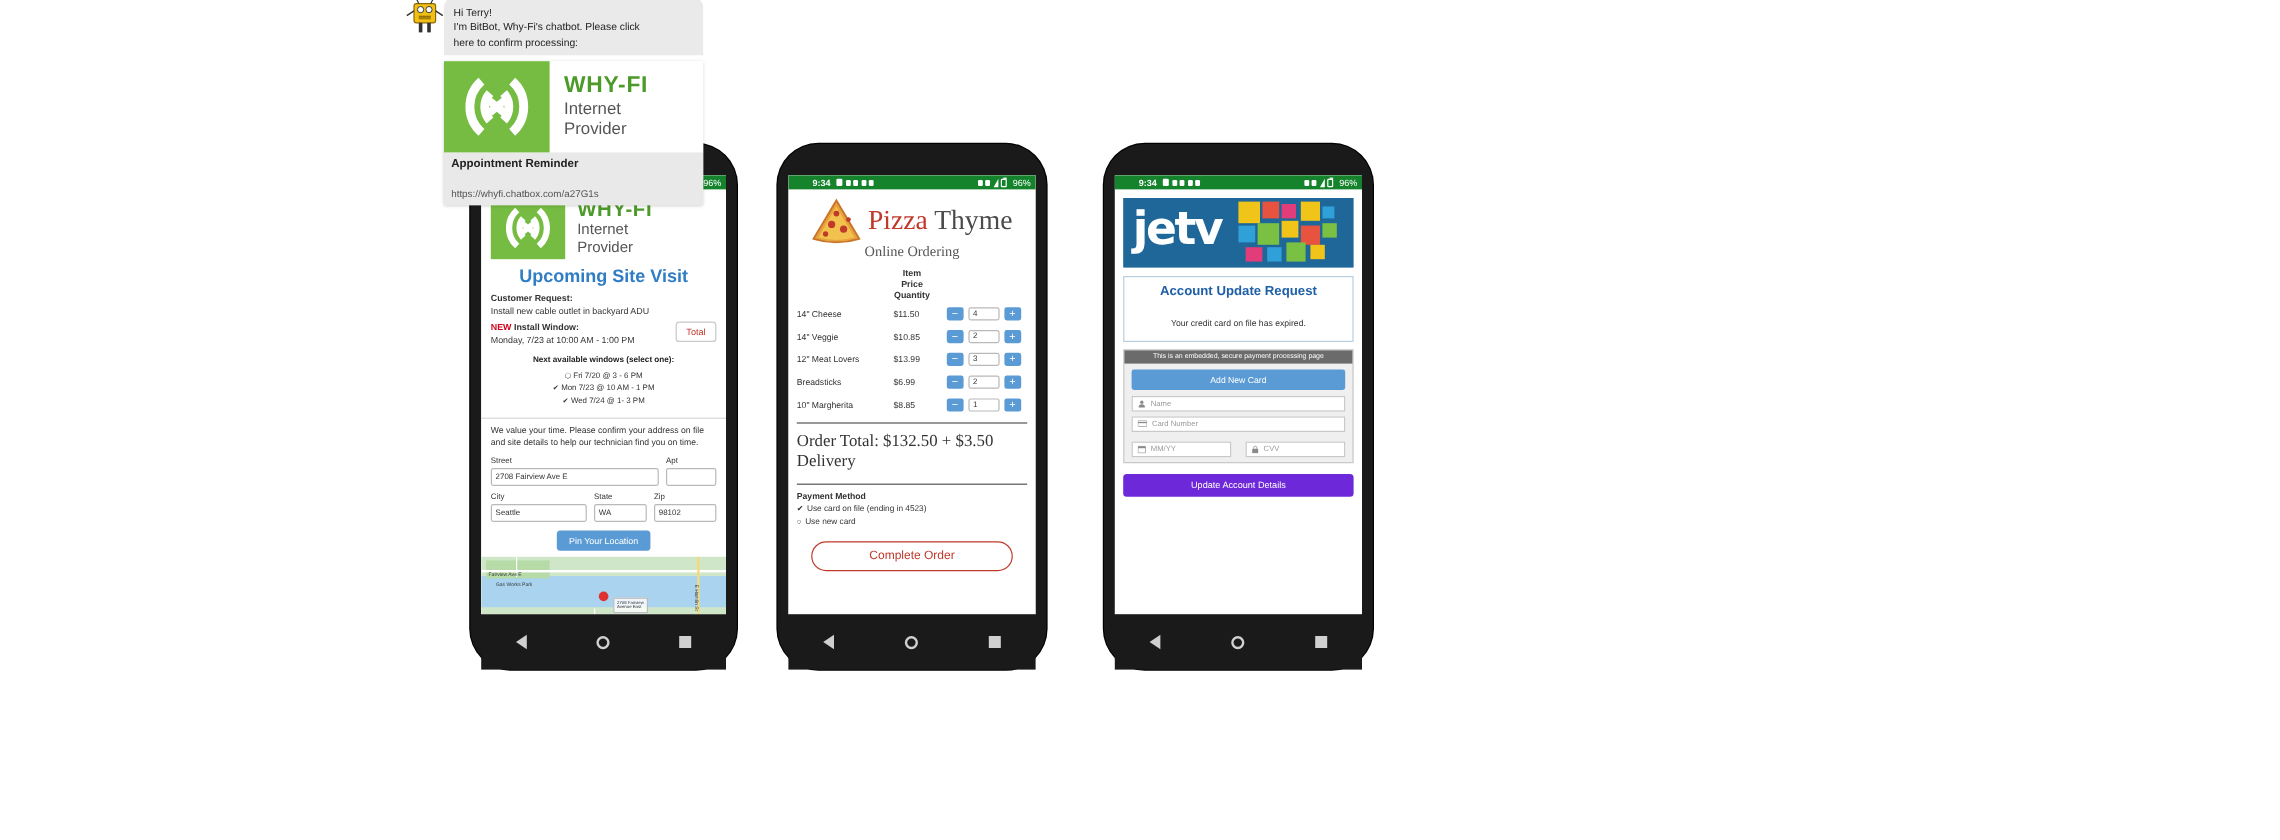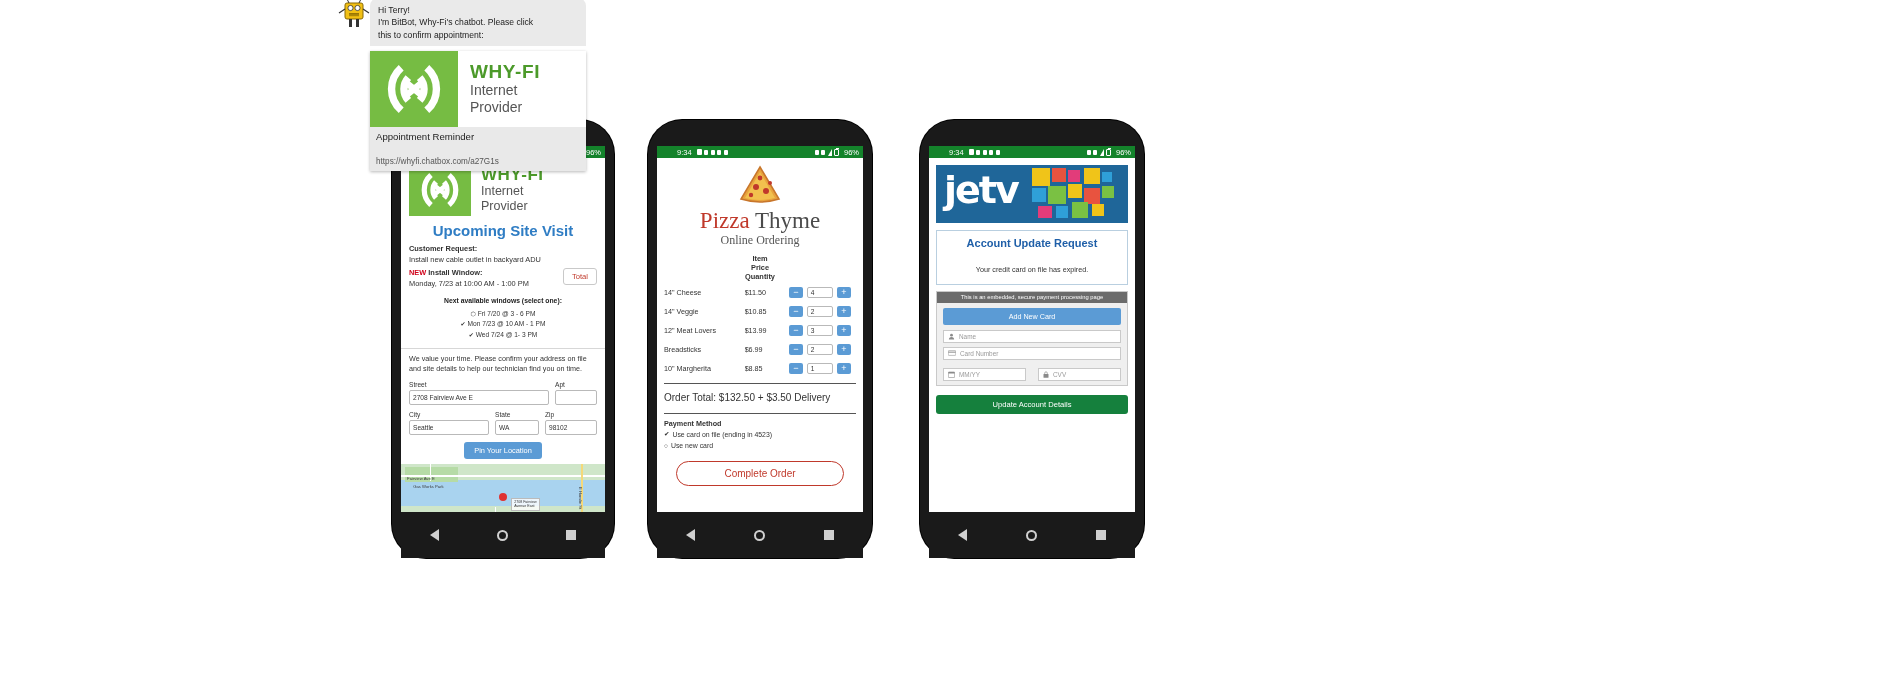--- a/index.html
+++ b/index.html
@@ -28,21 +28,21 @@
   .statusbar {
     height: 12px;
     background: #14832b;
     color: #fff;
     font-size: 7.5px;
     display: flex; align-items: center;
     padding: 0 4px;
     letter-spacing: 0;
     font-family: "Liberation Sans", sans-serif;
   }
-  .sb-time { font-weight: 400; padding-left: 16px; }
+  .sb-time { font-weight: 700; padding-left: 16px; }
   .sb-icons-left { display:flex; gap:2.5px; margin-left:5px; align-items:center; }
   .sb-spacer { flex: 1; }
   .sb-icons-right { display:flex; gap:2.5px; align-items:center; }
   .sb-sq { width:5px; height:6px; background:#fff; display:inline-block; border-radius:1px; }
   .sb-sq.sm { width:4px; height:5px; }
   .sb-bat { width:5px; height:7px; border:1px solid #fff; border-radius:1px; position:relative; }
   .sb-bat::before{content:"";position:absolute;top:-2px;left:1px;width:3px;height:1px;background:#fff;}
   .sb-tri { width:0;height:0;border-left:4px solid transparent;border-right:0 solid transparent;border-bottom:7px solid #fff;}
   .sb-pct { margin-left:2px; }
 
@@ -107,38 +107,38 @@
   .map .water { position:absolute; left:0; top:26%; width:100%; height:44%; background:#a9d3ef; }
   .map .road { position:absolute; background:#ffffff; }
   .map .road.y { background:#f5d97a; }
   .map .park { position:absolute; background:#b6dba6; }
   .map .pin-dot{position:absolute; left:50%; top:48%; width:8px;height:8px;border-radius:50%;background:#e03131;transform:translateX(-50%);}
   .map .maplabel{position:absolute; font-size:4.2px;color:#3a3a3a;}
   .map .addr-box{position:absolute;left:54%;top:56%;background:#ffffffcc;border:1px solid #bbb;font-size:3.6px;color:#333;padding:1px 2px;line-height:1.25;}
 
   
   .pz-head { text-align:center; padding: 7px 0 2px; }
-  .pz-brandrow{display:flex;align-items:center;justify-content:center;gap:5px;flex-direction:column;}
+  .pz-brandrow{display:flex;align-items:center;justify-content:center;gap:5px;}
   .pz-name { font-size:23px; color:#4b4b4b; font-family:"Liberation Serif", serif; }
   .pz-name .pz-red { color:#c0392b; }
   .pz-sub { font-size:12px; color:#555; margin-top:-1px; font-family:"Liberation Serif", serif;}
   .pz-h2 { text-align:center; font-size:13px; color:#333; padding:9px 0 7px; }
   .pz-table { width:100%; padding: 0 7px; font-size:7.2px; color:#333; }
   .pz-tr { display:flex; align-items:center; padding:4px 0; }
   .pz-th { font-weight:700; font-size:7.4px; padding-bottom:2px;flex-direction:column;}
   .pz-c1 { flex:0 0 42%; }
   .pz-c2 { flex:0 0 23%; }
   .pz-c3 { flex:1; display:flex; align-items:center; gap:4px; }
   .pz-c3.head { justify-content:center; }
   .qbtn { width:14px;height:11px;background:#5b9bd5;color:#fff;border:0;border-radius:2px;
           font-size:9px;line-height:1;display:flex;align-items:center;justify-content:center;cursor:pointer;}
   .qin { width:26px;height:11px;border:1px solid #b9b9b9;border-radius:2px;background:#fff;
          font-size:6.6px;display:flex;align-items:center;padding-left:3px;color:#333;}
   .rule { border-top:1.5px solid #555; margin:5px 7px; }
-  .pz-total { font-size:10px; color:#333; padding: 3px 7px 5px; }
+  .pz-total { font-size:14px; color:#333; padding: 3px 7px 5px; font-family: Liberation Serif, serif; }
   .pz-pay-lbl { font-weight:700; font-size:7.2px; padding:0 7px; color:#333;}
   .pz-opt { font-size:6.9px; padding:2px 7px; color:#333; display:flex; align-items:center; gap:3px;}
   .radio-on::before{content:"\2714"; font-size:6.5px;}
   .radio-off::before{content:"\25CB"; font-size:6.5px;}
   .complete-btn {
     display:block; margin:10px auto 0; border:1.5px solid #c0392b; background:#fff;
     color:#c0392b; font-size:10px; padding:6px 0; width:168px; border-radius:16px; cursor:pointer;
     font-family:"Liberation Sans", sans-serif;
   }
 
@@ -155,21 +155,21 @@
   .acct-meta .k { font-weight:700; }
   .pay-frame { margin:6px 7px 0; border:1px solid #c9c9c9; background:#efefef; }
   .pay-banner { background:#6b6b6b; color:#fff; font-size:5.8px; text-align:center; padding:2.5px 0; }
   .add-card-btn { display:block; width:calc(100% - 12px); margin:5px auto; background:#5b9bd5;
                   color:#fff; border:0; border-radius:2px; font-size:7.2px; padding:4px 0; cursor:pointer;
                   font-family:"Liberation Sans", sans-serif;}
   .pay-field { display:flex; align-items:center; gap:4px; background:#fff; border:1px solid #c9c9c9;
                margin:4px 6px; height:13px; padding:0 4px; color:#9a9a9a; font-size:6.4px;}
   .pay-row2 { display:flex; gap:0; }
   .pay-row2 .pay-field { flex:1; }
-  .upd-btn { display:block; width:calc(100% - 14px); margin:9px auto 0; background:#15803d; color:#fff;
+  .upd-btn { display:block; width:calc(100% - 14px); margin:9px auto 0; background:#6d28d9; color:#fff;
              border:0; border-radius:3px; font-size:7.6px; padding:5px 0; cursor:pointer;
              font-family:"Liberation Sans", sans-serif;}
 
   
   .chat-overlay { position:absolute; z-index:40; }
   .chat-bubble {
     position:absolute; left:40px; top:-8px; width:216px;
     background:#eaeaea; border-radius:8px 8px 0 0; padding:6px 8px 5px 8px;
     font-size:8.6px; color:#222; line-height:1.45;
   }
@@ -179,21 +179,21 @@
   .chat-card {
     position:absolute; left:40px; top:45px; width:216px; background:#fff;
     box-shadow:0 1px 3px rgba(0,0,0,.28);
   }
   .chat-logo-row { display:flex; align-items:center; background:#fff; }
   .chat-mark { width:88px; height:76px; background:#76bc43; display:flex;align-items:center;justify-content:center;flex:none;}
   .chat-words { margin-left:12px; }
   .chat-title{color:#4c9a2a;font-weight:700;font-size:19px;letter-spacing:.6px;line-height:1.05;}
   .chat-sub{color:#555;font-size:14px;line-height:1.2;}
   .chat-foot { background:#e9e9e9; padding:4px 6px 5px; }
-  .chat-foot-t { font-size:9.6px; font-weight:400; color:#222; }
+  .chat-foot-t { font-size:9.6px; font-weight:700; color:#222; }
   .chat-foot-u { font-size:8.2px; color:#555; margin-top:15px; }
 
   .wifi-svg { display:block; }
 </style>
 </head>
 <body>
 
 <div id="stage">
 
   <div class="phone" style="left:392px; top:120px; width:222px; height:438px;">
@@ -562,21 +562,21 @@
           <circle cx="25.4" cy="0.9" r="1.2" fill="#333"></circle>
         <path d="M9 11 L3 15 M27 11 L33 15" stroke="#333" stroke-width="1.2"></path>
         <rect x="13" y="21" width="3" height="8" fill="#333"></rect>
         <rect x="20" y="21" width="3" height="8" fill="#333"></rect>
       </svg>
     </div>
 
     <div class="chat-bubble">
       <div>Hi Terry!</div>
       <div>I'm BitBot, Why-Fi's chatbot. Please click</div>
-      <div>this to confirm appointment:</div>
+      <div>here to confirm processing:</div>
     </div>
 
     <div class="chat-card">
       <div class="chat-logo-row">
         <div class="chat-mark">
           <svg width="74" height="60" viewBox="0 0 52 42" aria-hidden="true">
             <g fill="none" stroke="#ffffff" stroke-width="5.2" stroke-linecap="butt">
               <path d="M17 6 A20 20 0 0 0 17 36"></path>
               <path d="M22 13 A12 12 0 0 0 22 29"></path>
             </g>

